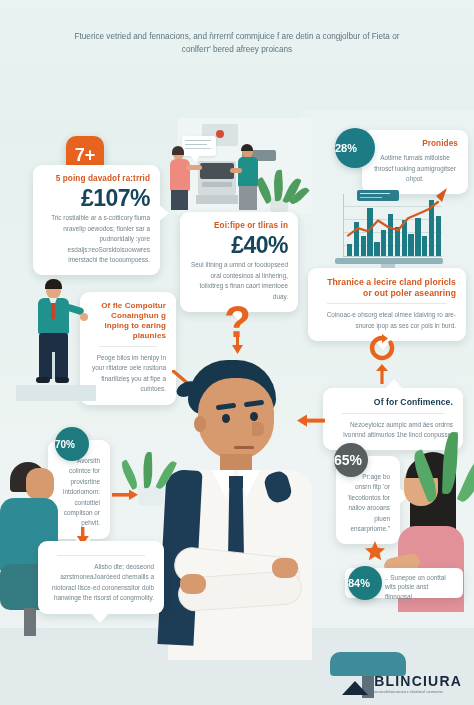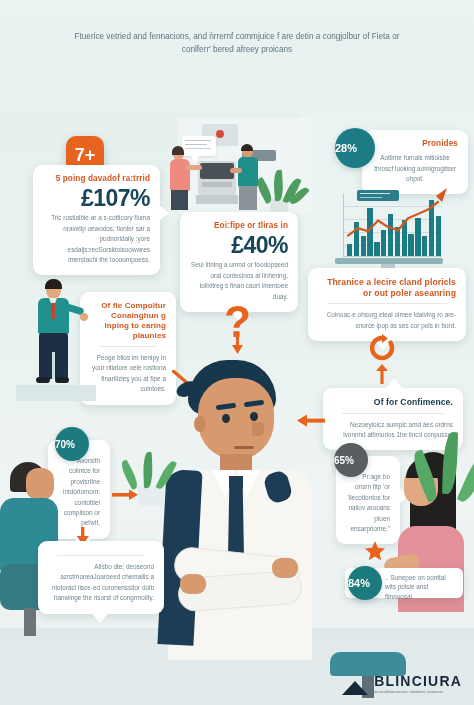--- a/index.html
+++ b/index.html
@@ -299,21 +299,21 @@
     <div class="art" style="left:10px;top:0px;width:36px;height:30px;border-radius:18px 18px 4px 4px;background:#2e2a28;"></div>
     <div class="art" style="left:26px;top:6px;width:28px;height:32px;border-radius:12px;background:#d79a6e;"></div>
     <div class="art" style="left:0px;top:36px;width:58px;height:72px;border-radius:14px 14px 0 0;background:#2e8b96;"></div>
     <div class="art" style="left:0px;top:102px;width:62px;height:46px;border-radius:10px;background:#357b82;"></div>
     <div class="art" style="left:24px;top:146px;width:12px;height:28px;background:#6b757a;"></div>
   </div>
 
   <div class="card tailR" style="left:336px;top:456px;width:64px;padding-top:16px;">
     <div class="cb">Pr:age bo onsrn fitp 'or 'ilecotlontos for naliov arooans pluen ensarpriome."</div>
   </div>
-  <div class="badge" style="left:334px;top:443px;width:34px;height:34px;background:#585d60;font-size:10px;">
+  <div class="badge" style="left:334px;top:443px;width:34px;height:34px;background:#585d60;font-size:14px;">
     <span>65%</span>
   </div>
 
   <div class="arrow" style="left:364px;top:540px;width:22px;height:22px;">
     <svg viewBox="0 0 22 22" width="22" height="22">
       <polygon points="11,1 13.9,7.8 21,8.4 15.6,13.2 17.2,20.3 11,16.5 4.8,20.3 6.4,13.2 1,8.4 8.1,7.8" fill="#e8631d"></polygon>
     </svg>
   </div>
 
   <div class="art" style="left:398px;top:452px;width:76px;height:182px;">

